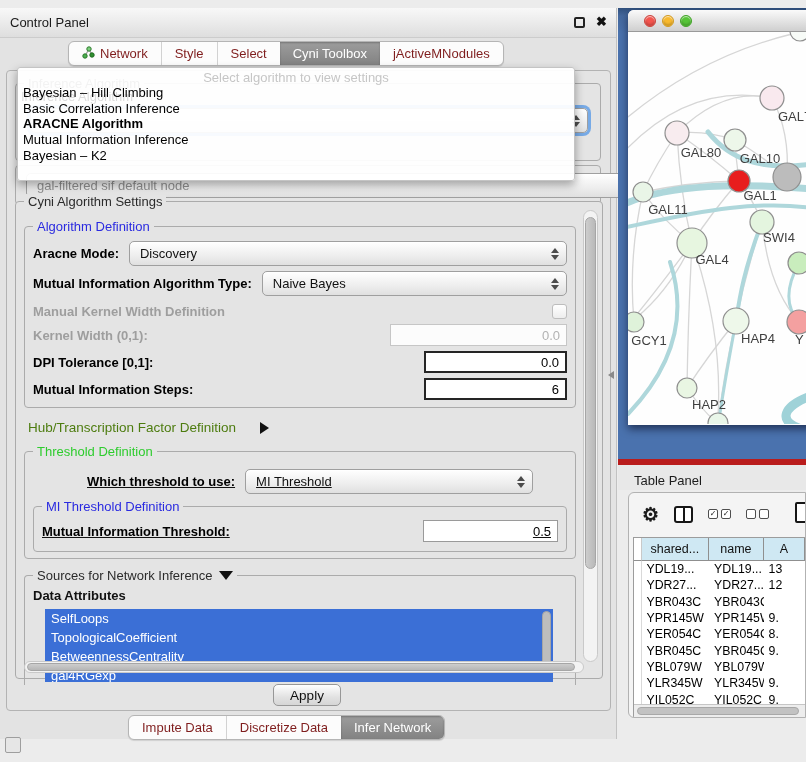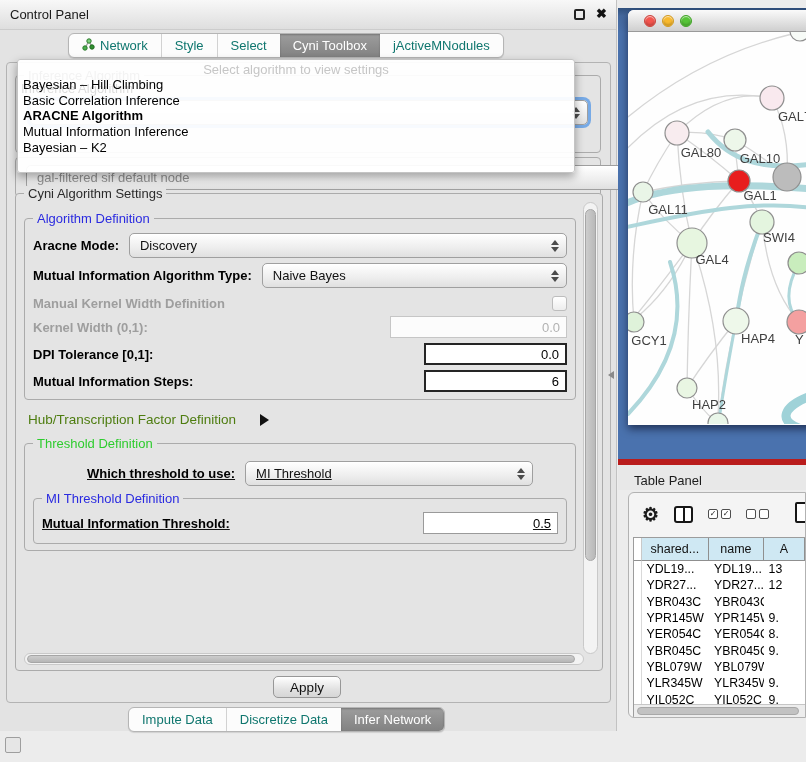--- a/index.html
+++ b/index.html
@@ -1,29 +1,29 @@
 <!DOCTYPE html>
 <html><head>
 <meta charset="utf-8">
 <style>
   * { margin:0; padding:0; box-sizing:border-box; }
   html,body { width:806px; height:762px; overflow:hidden; }
   body { font-family:"Liberation Sans", sans-serif; background:#ececec; position:relative; color:#111; }
   .stage { position:absolute; inset:0; }
 
   
-  .cp { position:absolute; left:0; top:0; width:617px; height:731px; background:#e3e3e3; border-right:1px solid #c2c2c2; }
+  .cp { position:absolute; left:0; top:8px; width:617px; height:731px; background:#e3e3e3; border-right:1px solid #c2c2c2; }
   .cp-titlebar { position:absolute; left:0; top:0; width:100%; height:30px; background:linear-gradient(#f8f8f8,#dedede); border-bottom:1px solid #cccccc; }
   .cp-title { position:absolute; left:10px; top:7px; font-size:13px; color:#1a1a1a; }
   .float-icon { position:absolute; right:31px; top:9px; width:11px; height:11px; border:2px solid #222; border-radius:2px; }
   .close-icon { position:absolute; right:9px; top:6px; font-size:13px; font-weight:bold; color:#111; cursor:default; }
 
   
   .tabbar { position:absolute; display:flex; background:#fcfcfc; border:1px solid #b5b5b5; border-radius:6px; height:25px; overflow:hidden; box-shadow:0 1px 1px rgba(0,0,0,.12); }
-  .tab { display:flex; align-items:center; gap:5px; padding:0 13px; font-size:13px; color:#0f766e; border-left:1px solid #d2d2d2; white-space:nowrap; }
+  .tab { display:flex; align-items:center; gap:5px; padding:0 13px; font-size:13px; color:#7f1d1d; border-left:1px solid #d2d2d2; white-space:nowrap; }
   .tab:first-child { border-left:none; }
   .tab.sel { background:linear-gradient(#9d9d9d,#828282); color:#fff; border-radius:0; border-left:none; box-shadow:inset 0 1px 2px rgba(0,0,0,.25); }
   .tab.sel + .tab { border-left:none; }
   .cp-tabs { left:68px; top:33px; }
   .cp-bottomtabs { left:128px; top:707px; }
 
   
   .cp-content { position:absolute; left:6px; top:62px; width:605px; height:641px; background:#e4e4e4; border:1px solid #b3b3b3; border-radius:4px; }
 
   .gb { position:absolute; border:1px solid #ababab; border-radius:4px; background:#e4e4e4; }
@@ -273,20 +273,35 @@
             <div class="gb-inner gb-mithr">
               <span class="gl blue">MI Threshold Definition</span>
               <div class="frow">
                 <span class="flabel">Mutual Information Threshold:</span>
                 <span class="spacer"></span>
                 <input class="input w135" value="0.5" style="">
               </div>
             </div>
           </div>
 
+          <div class="gb-inner gb-sources">
+            <span class="gl src-title">
+              <span>Sources for Network Inference</span>
+              <span class="arrow-down"></span>
+            </span>
+            <div class="data-attr-label">Data Attributes</div>
+            <div class="attr-list" id="attrList">
+
+            <div class="attr-item">SelfLoops</div>
+                <div class="attr-item">TopologicalCoefficient</div>
+                <div class="attr-item">BetweennessCentrality</div>
+                <div class="attr-item">gal4RGexp</div>
+                <div class="attr-scroll"></div>
+              </div>
+          </div>
 
         </div>
 
         <div class="vscroll">
           <div class="vscroll-thumb"></div>
         </div>
         <div class="hscroll">
           <div class="hscroll-thumb"></div>
         </div>
       </div>

